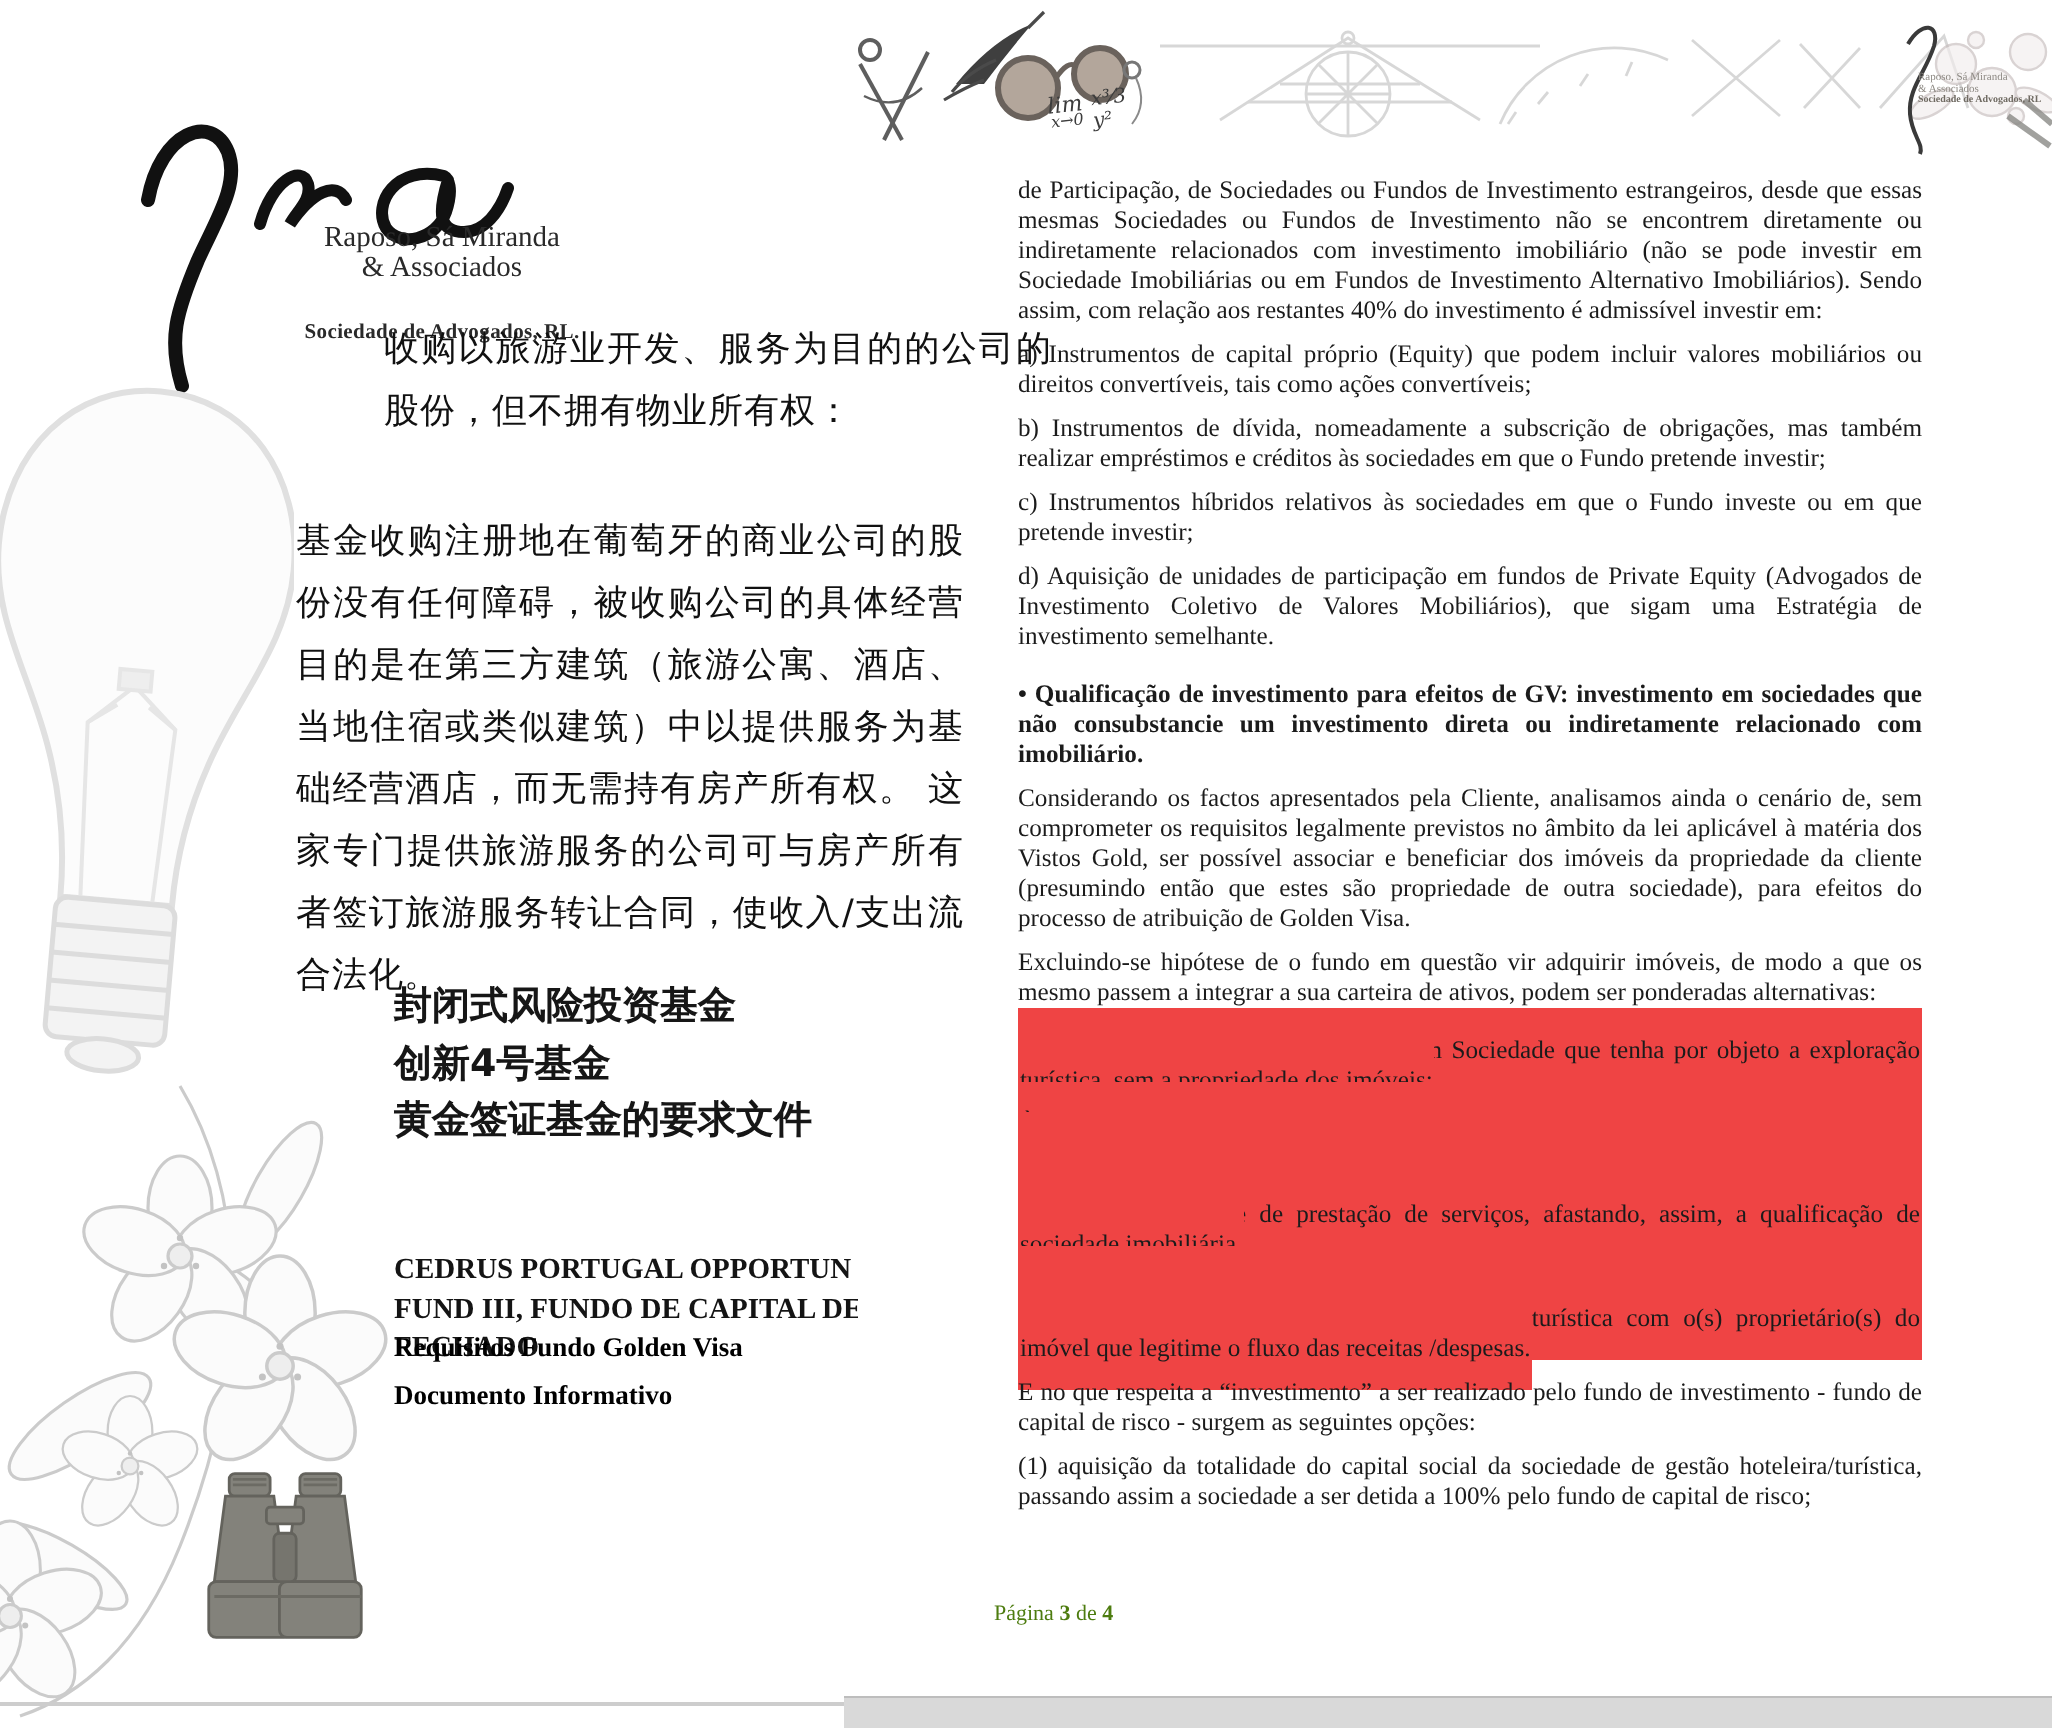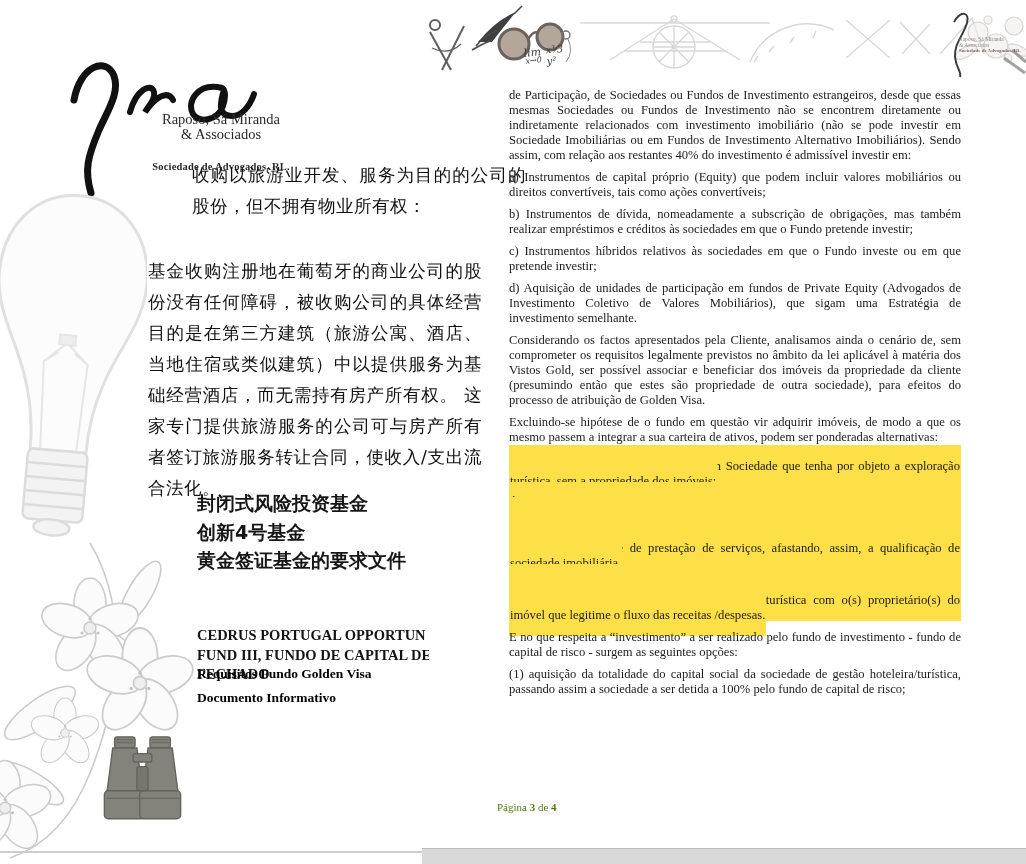--- a/index.html
+++ b/index.html
@@ -34,21 +34,21 @@
   .fund-title div{white-space:nowrap;overflow:hidden;}
   .fund-sub{position:absolute;left:197px;font-weight:bold;font-size:13.5px;color:#000000;white-space:nowrap;}
   .fs1{top:666px;} .fs2{top:690px;}
 
   
   .right-col{position:absolute;left:509px;top:88px;width:452px;font-size:12.6px;
              line-height:15px;text-align:justify;color:#1b1b1b;}
   .right-col p{margin:0 0 7px 0;}
   .right-col p.gap14{margin-top:14px;}
   .bullet-head{font-weight:bold;}
-  .hl{background:#fde047;padding:14px 1px;-webkit-box-decoration-break:clone;box-decoration-break:clone;}
+  .hl{background:#ef4444;padding:14px 1px;-webkit-box-decoration-break:clone;box-decoration-break:clone;}
 
   .footer{position:absolute;left:497px;top:801px;width:452px;text-align:left;font-size:11px;color:#4d7c0f;}
   .footer b{font-weight:bold;}
 
   
   .bar-left{position:absolute;left:0;top:851px;width:422px;height:2px;background:#cdcdcd;}
   .bar-right{position:absolute;left:422px;top:848px;width:604px;height:16px;background:#d9d9d9;border-top:1px solid #bdbdbd;}
 
   
   .bulb{position:absolute;left:-18px;top:183px;}
@@ -217,20 +217,24 @@
   </div>
   <div class="fund-sub fs1">Requisitos Fundo Golden Visa</div>
   <div class="fund-sub fs2">Documento Informativo</div>
 
   <div class="right-col">
     <p>de Participação, de Sociedades ou Fundos de Investimento estrangeiros, desde que essas mesmas Sociedades ou Fundos de Investimento não se encontrem diretamente ou indiretamente relacionados com investimento imobiliário (não se pode investir em Sociedade Imobiliárias ou em Fundos de Investimento Alternativo Imobiliários). Sendo assim, com relação aos restantes 40% do investimento é admissível investir em:</p>
     <p>a) Instrumentos de capital próprio (Equity) que podem incluir valores mobiliários ou direitos convertíveis, tais como ações convertíveis;</p>
     <p>b) Instrumentos de dívida, nomeadamente a subscrição de obrigações, mas também realizar empréstimos e créditos às sociedades em que o Fundo pretende investir;</p>
     <p>c) Instrumentos híbridos relativos às sociedades em que o Fundo investe ou em que pretende investir;</p>
     <p>d) Aquisição de unidades de participação em fundos de Private Equity (Advogados de Investimento Coletivo de Valores Mobiliários), que sigam uma Estratégia de investimento semelhante.</p>
+    <p class="bullet-head gap14">
+      <span>•</span>
+      <span>Qualificação de investimento para efeitos de GV: investimento em sociedades que não consubstancie um investimento direta ou indiretamente relacionado com imobiliário.</span>
+    </p>
     <p>Considerando os factos apresentados pela Cliente, analisamos ainda o cenário de, sem comprometer os requisitos legalmente previstos no âmbito da lei aplicável à matéria dos Vistos Gold, ser possível associar e beneficiar dos imóveis da propriedade da cliente (presumindo então que estes são propriedade de outra sociedade), para efeitos do processo de atribuição de Golden Visa.</p>
     <p>Excluindo-se hipótese de o fundo em questão vir adquirir imóveis, de modo a que os mesmo passem a integrar a sua carteira de ativos, podem ser ponderadas alternativas:</p>
     <p class="gap14"><span class="hl">1. Aquisição de participações sociais em Sociedade que tenha por objeto a exploração turística, sem a propriedade dos imóveis:</span></p>
     <p><span class="hl">À partida, não vemos obstáculo a que o Fundo possa adquirir participações sociais em sociedade comercial com sede em Portugal, com objeto social específico de exploração hoteleira em prédios de terceiros (apartamentos turísticos, hotéis, alojamentos locais ou similares) em regime de prestação de serviços, afastando, assim, a qualificação de sociedade imobiliária.</span></p>
     <p><span class="hl">Essa sociedade dedicada à prestação de serviços de exploração turística poderá formalizar contrato de cessão para exploração turística com o(s) proprietário(s) do imóvel que legitime o fluxo das receitas /despesas.</span></p>
     <p>E no que respeita a “investimento” a ser realizado pelo fundo de investimento - fundo de capital de risco - surgem as seguintes opções:</p>
     <p>(1) aquisição da totalidade do capital social da sociedade de gestão hoteleira/turística, passando assim a sociedade a ser detida a 100% pelo fundo de capital de risco;</p>
   </div>
 
   <div class="footer">

